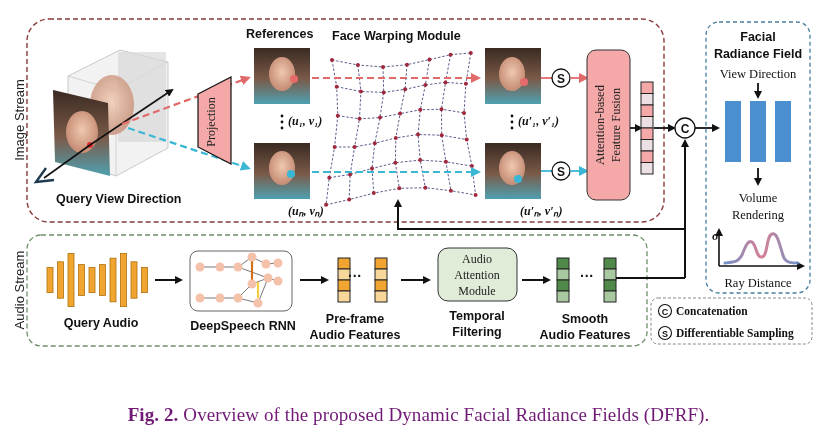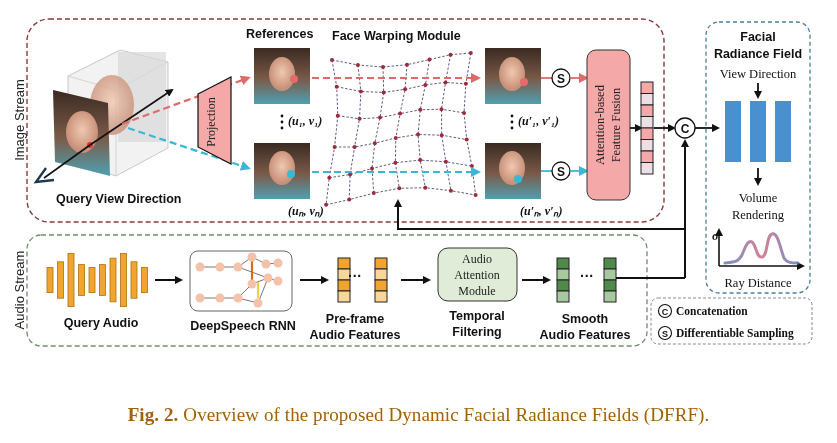--- a/index.html
+++ b/index.html
@@ -1,21 +1,21 @@
 <!DOCTYPE html>
 <html><head>
 <meta charset="utf-8">
 <style>
   html, body { margin:0; padding:0; background:#ffffff; }
   body { width:837px; height:443px; position:relative; overflow:hidden; font-family:"Liberation Sans", sans-serif; }
   #fig { position:absolute; left:0; top:0; }
   .sans-b { font-family:"Liberation Sans", sans-serif; font-weight:bold; }
   .serif { font-family:"Liberation Serif", serif; }
   .serif-i { font-family:"Liberation Serif", serif; font-style:italic; font-weight:bold; }
-  #caption { position:absolute; left:0; width:837px; top:404px; text-align:center; font-family:"Liberation Serif", serif; font-size:19px; color:#a16207; letter-spacing:0.1px; }
+  #caption { position:absolute; left:0; width:837px; top:404px; text-align:center; font-family:"Liberation Serif", serif; font-size:19px; color:#701a75; letter-spacing:0.1px; }
   #caption b { font-weight:bold; }
 </style>
 </head>
 <body>
 
 <svg id="fig" width="837" height="443" viewBox="0 0 837 443" xmlns="http://www.w3.org/2000/svg">
   <defs>
     <marker id="ah-black" markerWidth="8" markerHeight="8" refX="6" refY="4" orient="auto" markerUnits="userSpaceOnUse">
       <path d="M0,0 L8,4 L0,8 Z" fill="#111"></path>
     </marker>

